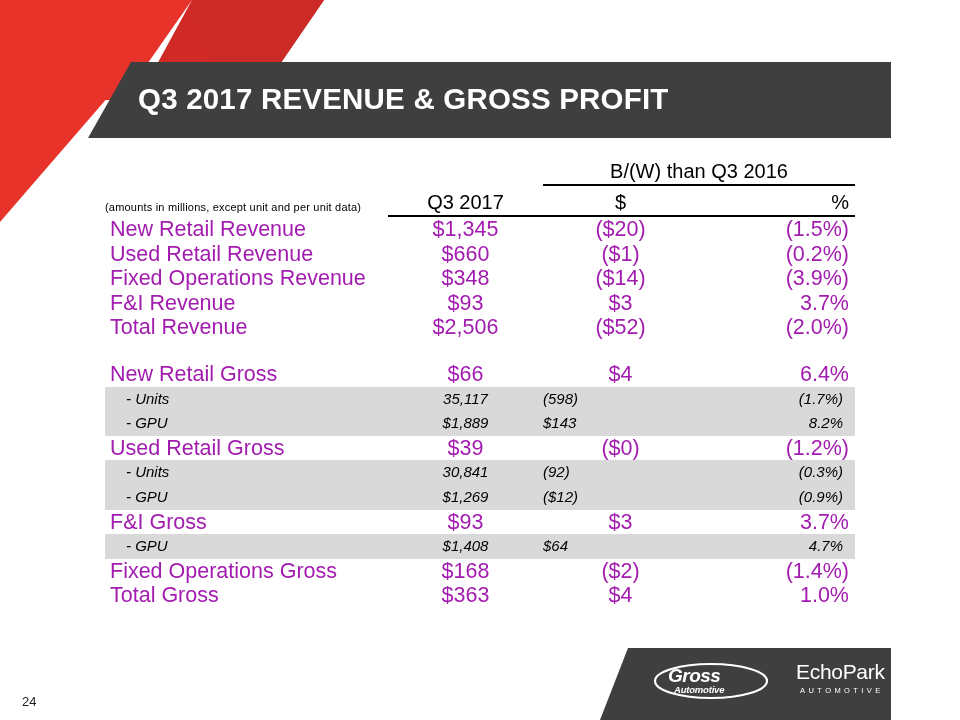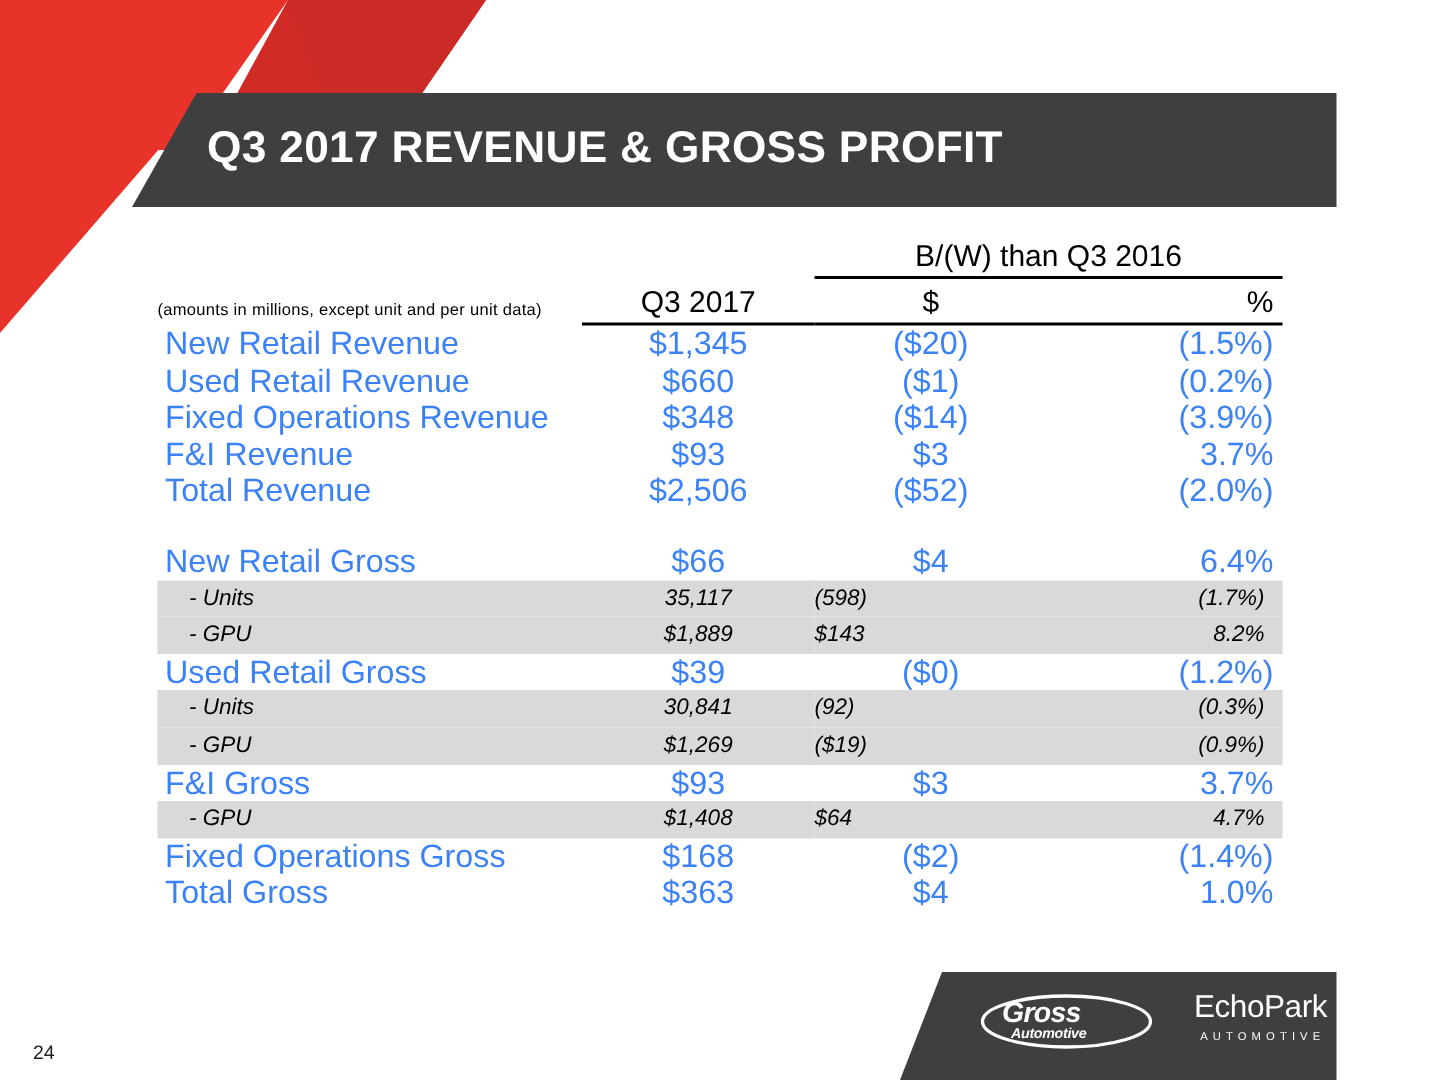--- a/index.html
+++ b/index.html
@@ -94,21 +94,21 @@
     border-bottom: 2px solid #000;
   }
   .hdr-col.dol { text-align: center; }
   .hdr-col.pct { text-align: right; padding-right: 6px; }
   .hdr-col.val { text-align: center; }
   tr.gap-row-big td { height: 22px; font-size: 0; line-height: 0; }
 
   
   tr.main td {
     font-size: 21.5px;
-    color: #3b82f6;
+    color: #a21caf;
     line-height: 24.6px;
     height: 24.6px;
     padding-top: 0px;
     vertical-align: middle;
   }
   tr.main td.label { text-align: left; padding-left: 5px; }
   tr.main td.val   { text-align: center; }
   tr.main td.dol   { text-align: center; }
   tr.main td.pct   { text-align: right; padding-right: 6px; }
 
@@ -295,21 +295,21 @@
           </tr>
           <tr class="sub">
             <td class="label">- Units</td>
             <td class="val">30,841</td>
             <td class="dol">(92)</td>
             <td class="pct">(0.3%)</td>
           </tr>
           <tr class="sub">
             <td class="label">- GPU</td>
             <td class="val">$1,269</td>
-            <td class="dol">($19)</td>
+            <td class="dol">($12)</td>
             <td class="pct">(0.9%)</td>
           </tr>
           <tr class="main">
             <td class="label">F&amp;I Gross</td>
             <td class="val">$93</td>
             <td class="dol">$3</td>
             <td class="pct">3.7%</td>
           </tr>
           <tr class="sub">
             <td class="label">- GPU</td>

